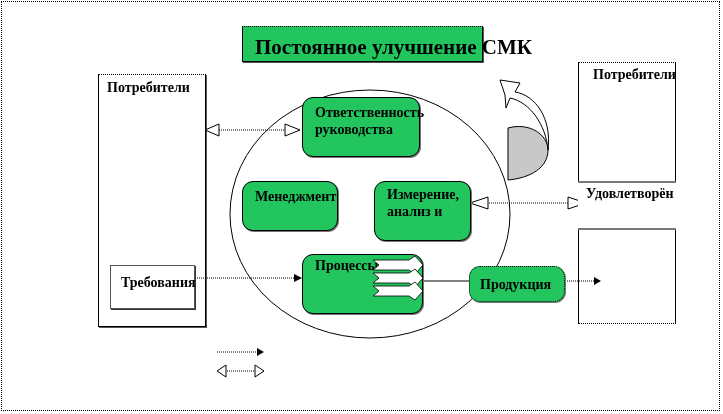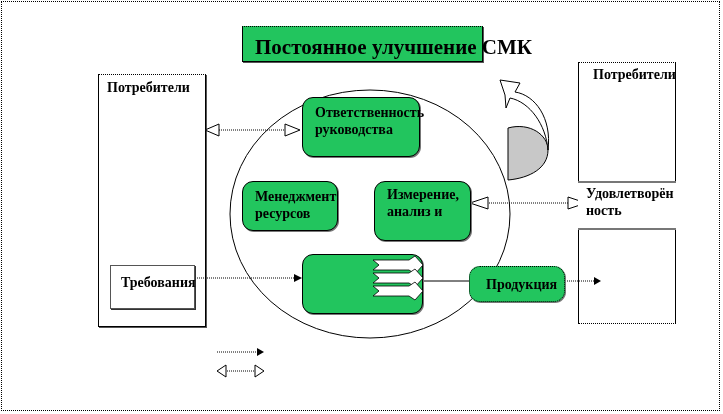--- a/index.html
+++ b/index.html
@@ -20,21 +20,21 @@
                box-shadow: 1px 1px 0 #333; background: #fff; padding: 8px 0 0 10px; }
     .sat-box { left: 578px; top: 181px; width: 98px; height: 49px; border-top: 2px solid #777;
                border-bottom: 2px solid #777; background: #fff; padding: 2px 0 0 8px; }
     .rbox { border: 1px solid #000; border-radius: 11px; background: #22c55e;
             box-shadow: 1px 1px 0 #777; padding: 6px 0 0 12px; }
     .b-resp { left: 302px; top: 97px; width: 118px; height: 60px; padding-top: 6px; }
     .b-res { left: 242px; top: 181px; width: 96px; height: 50px; padding-left: 12px; padding-top: 6px;}
     .b-meas { left: 374px; top: 181px; width: 97px; height: 60px; padding-left: 12px; padding-top: 4px; }
     .b-proc { left: 302px; top: 254px; width: 121px; height: 60px; padding-left: 12px; padding-top: 3px; line-height: 16px; }
     .b-prod { left: 469px; top: 266px; width: 96px; height: 36px; border-style: dotted;
-              padding: 9px 0 0 16px; }
+              padding: 9px 0 0 10px; }
     svg { position: absolute; left: 0; top: 0; }
   </style>
 </head>
 <body>
 
 <div class="frame"></div>
 
 <div class="abs cust-left">
   <div class="lbl" style="padding:4px 0 0 8px;">Потребители</div>
 </div>
@@ -72,39 +72,38 @@
   <polygon points="217,371 226,365 226,377" fill="#fff" stroke="#000"></polygon>
   <polygon points="264,371 255,365 255,377" fill="#fff" stroke="#000"></polygon>
 </svg>
 
 <div class="abs title-box">Постоянное улучшение  СМК</div>
 
 <div class="abs req-box lbl">Требования</div>
 
 <div class="abs sat-box lbl">
   <div>Удовлетворён</div>
-  <div>ность</div>
 </div>
 
 <div class="abs rbox lbl b-resp">
   <div>Ответственность</div>
   <div>руководства</div>
 </div>
 
 <div class="abs rbox lbl b-res">
   <div>Менеджмент</div>
-  <div>ресурсов</div>
 </div>
 
 <div class="abs rbox lbl b-meas">
   <div>Измерение,</div>
   <div>анализ и</div>
 </div>
 
 <div class="abs rbox lbl b-proc">
+  <div>Процессы</div>
   <svg width="60" height="60" style="left:68px; top:0px;">
     <polygon points="2,5 38,5 44,1 52,10 44,19 38,15 2,15 8,10" fill="#fff" stroke="#000" stroke-width="0.8"></polygon>
     <polygon points="2,18 38,18 44,14 52,23 44,32 38,28 2,28 8,23" fill="#fff" stroke="#000" stroke-width="0.8"></polygon>
     <polygon points="2,31 38,31 44,27 52,36 44,45 38,41 2,41 8,36" fill="#fff" stroke="#000" stroke-width="0.8"></polygon>
   </svg>
 </div>
 
 <div class="abs rbox lbl b-prod">Продукция</div>
 
 </body></html>

